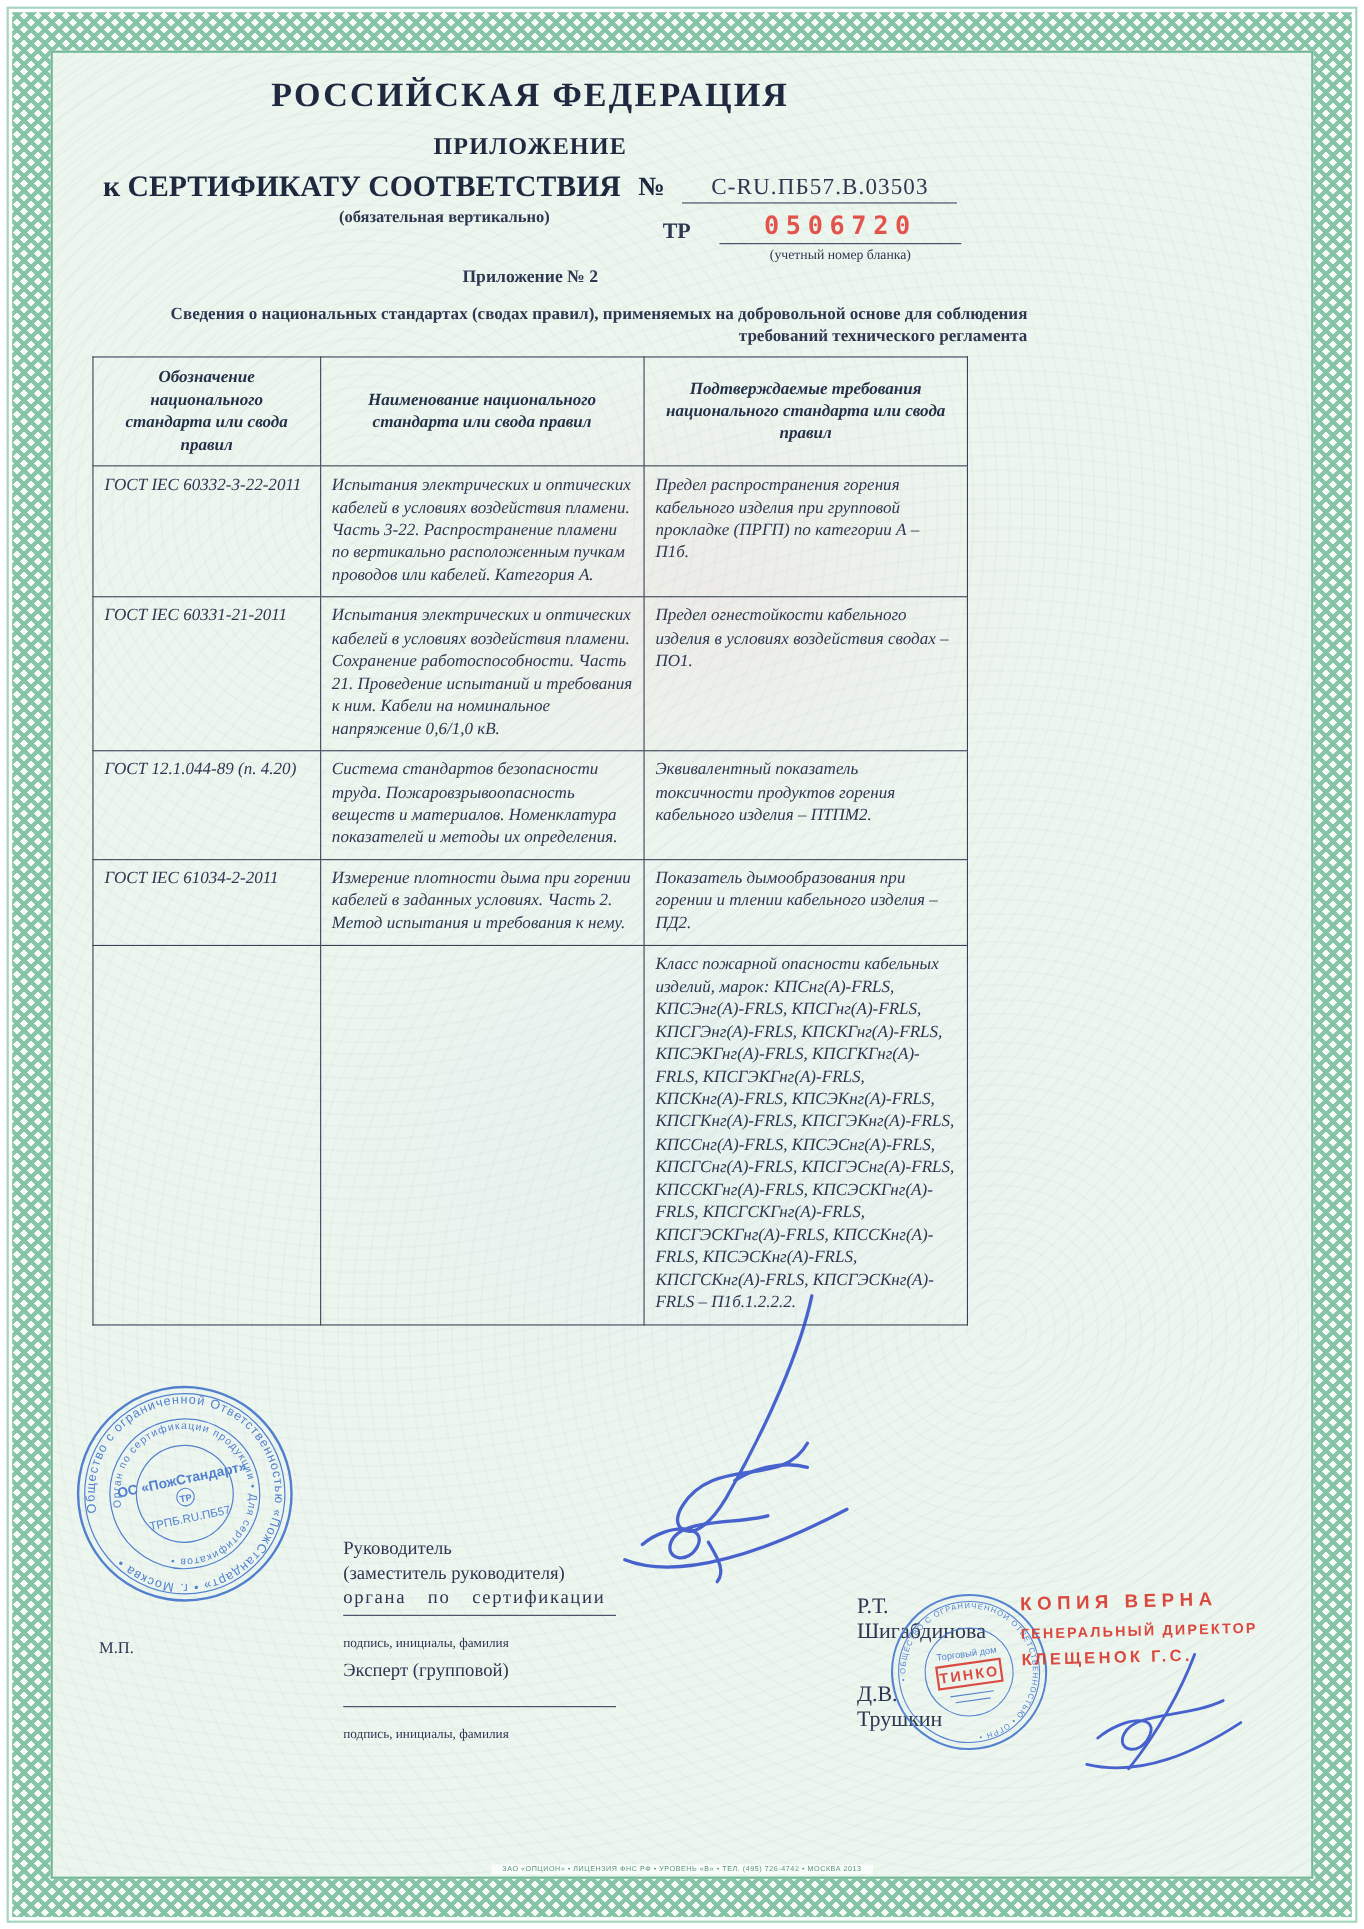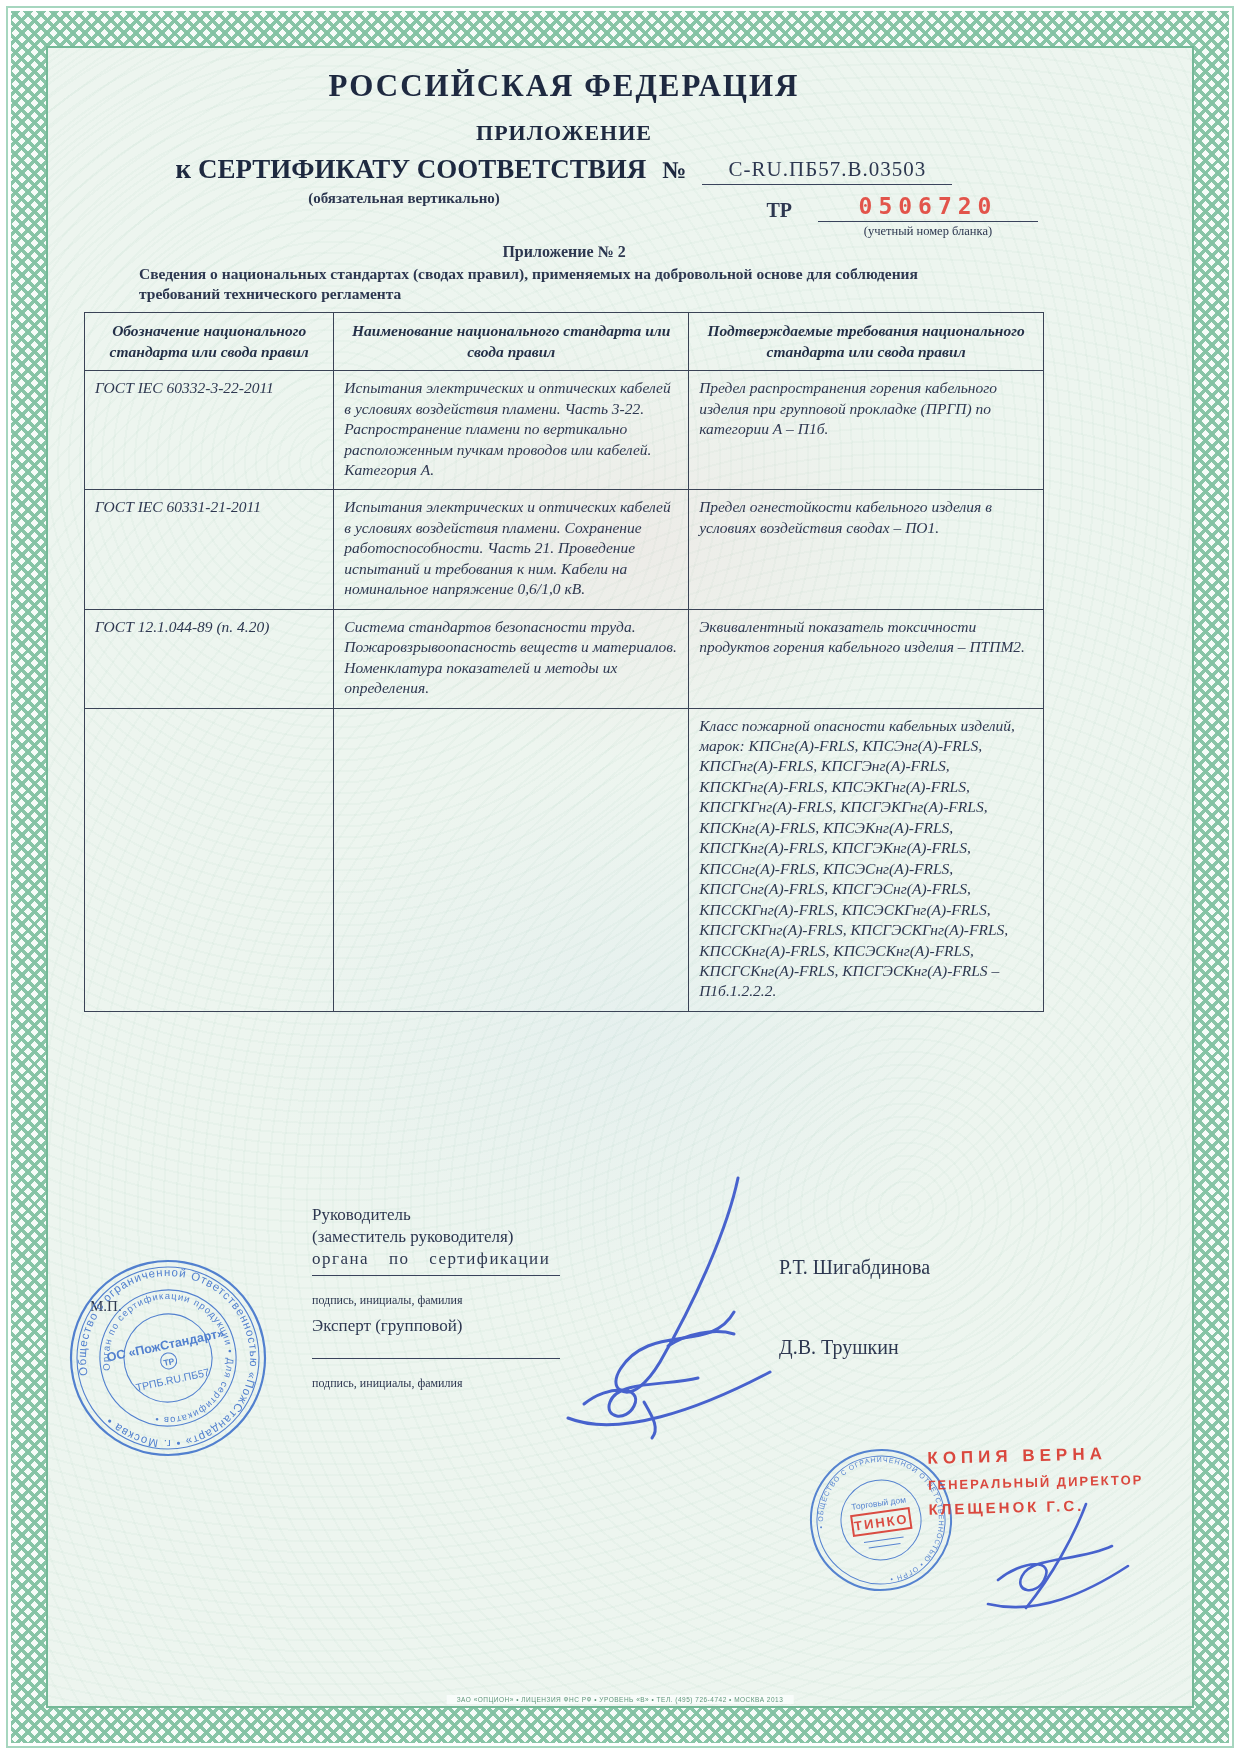--- a/index.html
+++ b/index.html
@@ -21,21 +21,21 @@
   .paper {
     position: absolute; inset: 46px;
     border: 2px solid #74b897;
     background-color: #edf5ef;
     background-image:
       radial-gradient(ellipse 430px 310px at 52% 30%, rgba(236,170,180,.13), transparent 70%),
       radial-gradient(ellipse 520px 400px at 50% 60%, rgba(170,200,230,.11), transparent 70%),
       repeating-radial-gradient(circle at 25% 25%, rgba(120,180,150,.05) 0 2px, transparent 2px 11px),
       repeating-radial-gradient(circle at 75% 70%, rgba(120,180,150,.05) 0 2px, transparent 2px 13px);
   }
-  .content { width: 960px; margin-left: 36px; padding-top: 20px; color: #2d3750; }
+  .content { width: 796px; margin-left: 36px; padding-top: 20px; color: #2d3750; }
 
   .country { text-align: center; font-size: 31px; font-weight: bold; letter-spacing: 2px; color: #1e2940; }
   .appendix-word { text-align: center; font-size: 22px; font-weight: bold; letter-spacing: 1px; margin-top: 16px; color: #1e2940; }
 
   .cert-line { display: flex; align-items: flex-end; justify-content: center; gap: 16px; margin-top: 8px; }
   .cert-title { font-size: 27px; font-weight: bold; color: #1e2940; white-space: nowrap; }
   .no-sign { font-size: 24px; font-weight: bold; color: #1e2940; padding-bottom: 1px; }
   .cert-num { font-size: 21px; letter-spacing: 1px; min-width: 250px; text-align: center;
               border-bottom: 1.5px solid #39435c; padding: 0 6px 2px; }
 
@@ -43,21 +43,21 @@
 
   .tr-row { display: flex; justify-content: flex-end; align-items: flex-start; gap: 26px; margin-top: -14px; padding-right: 6px; }
   .tr-label { font-size: 20px; font-weight: bold; margin-top: 6px; }
   .tr-num-wrap { display: inline-block; min-width: 220px; text-align: center; }
   .tr-num { display: block; font-family: "DejaVu Sans Mono", monospace; font-weight: bold;
             font-size: 23px; letter-spacing: 6px; color: #e2544b;
             border-bottom: 1.5px solid #39435c; padding-bottom: 2px; }
   .tr-caption { display: block; font-size: 12.5px; margin-top: 2px; }
 
   .app-title { text-align: center; font-size: 16px; font-weight: bold; margin-top: 4px; }
-  .app-subtitle { width: 850px; margin: 3px auto 8px; text-align: left; font-size: 15.5px; font-weight: bold; line-height: 1.3; }
+  .app-subtitle { width: 850px; margin: 15px auto 8px; text-align: right; font-size: 15.5px; font-weight: bold; line-height: 1.3; }
 
   table.std { width: 100%; border-collapse: collapse; margin-top: 4px; }
   table.std th, table.std td {
     border: 1.5px solid #3a4356; font-size: 15.5px; line-height: 1.32;
     padding: 7px 10px 9px; vertical-align: top; color: #2d3750; font-style: italic;
   }
   table.std th { text-align: center; font-weight: bold; vertical-align: middle; padding: 8px 14px; color: #243048; }
   .c1 { width: 26%; } .c2 { width: 37%; } .c3 { width: 37%; }
 
   .sig-area { position: relative; height: 215px; margin-top: 192px; }
@@ -141,20 +141,25 @@
           </tr>
           <tr>
             <td>ГОСТ IEC 60331-21-2011</td>
             <td>Испытания электрических и оптических кабелей в условиях воздействия пламени. Сохранение работоспособности. Часть 21. Проведение испытаний и требования к ним. Кабели на номинальное напряжение 0,6/1,0 кВ.</td>
             <td>Предел огнестойкости кабельного изделия в условиях воздействия сводах – ПО1.</td>
           </tr>
           <tr>
             <td>ГОСТ 12.1.044-89 (п. 4.20)</td>
             <td>Система стандартов безопасности труда. Пожаровзрывоопасность веществ и материалов. Номенклатура показателей и методы их определения.</td>
             <td>Эквивалентный показатель токсичности продуктов горения кабельного изделия – ПТПМ2.</td>
+          </tr>
+          <tr>
+            <td>ГОСТ IEC 61034-2-2011</td>
+            <td>Измерение плотности дыма при горении кабелей в заданных условиях. Часть 2. Метод испытания и требования к нему.</td>
+            <td>Показатель дымообразования при горении и тлении кабельного изделия – ПД2.</td>
           </tr>
           <tr>
             <td></td>
             <td></td>
             <td>Класс пожарной опасности кабельных изделий, марок: КПСнг(А)-FRLS, КПСЭнг(А)-FRLS, КПСГнг(А)-FRLS, КПСГЭнг(А)-FRLS, КПСКГнг(А)-FRLS, КПСЭКГнг(А)-FRLS, КПСГКГнг(А)-FRLS, КПСГЭКГнг(А)-FRLS, КПСКнг(А)-FRLS, КПСЭКнг(А)-FRLS, КПСГКнг(А)-FRLS, КПСГЭКнг(А)-FRLS, КПССнг(А)-FRLS, КПСЭСнг(А)-FRLS, КПСГСнг(А)-FRLS, КПСГЭСнг(А)-FRLS, КПССКГнг(А)-FRLS, КПСЭСКГнг(А)-FRLS, КПСГСКГнг(А)-FRLS, КПСГЭСКГнг(А)-FRLS, КПССКнг(А)-FRLS, КПСЭСКнг(А)-FRLS, КПСГСКнг(А)-FRLS, КПСГЭСКнг(А)-FRLS – П1б.1.2.2.2.</td>
           </tr>
         </tbody>
       </table>
 
       <div class="sig-area">

